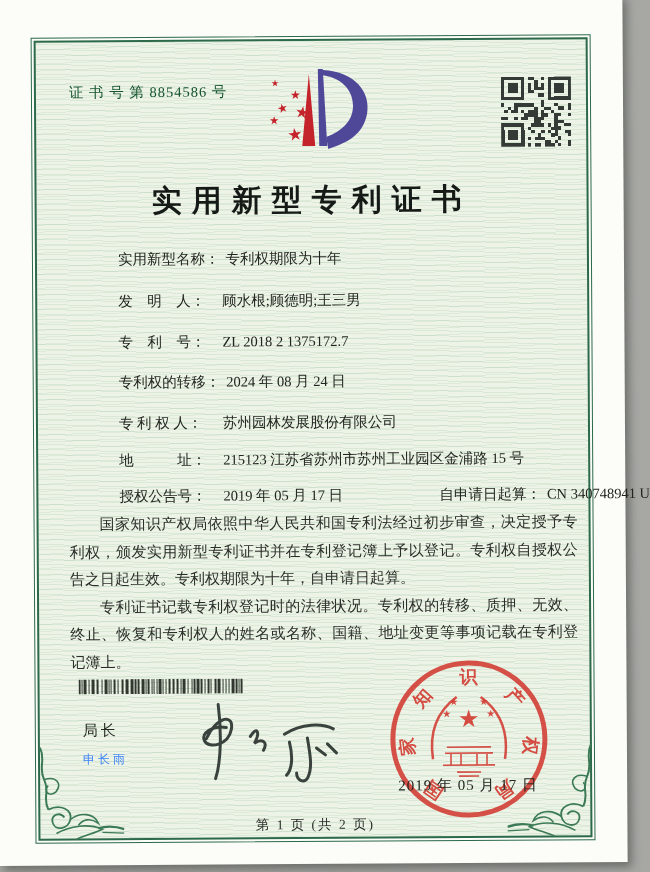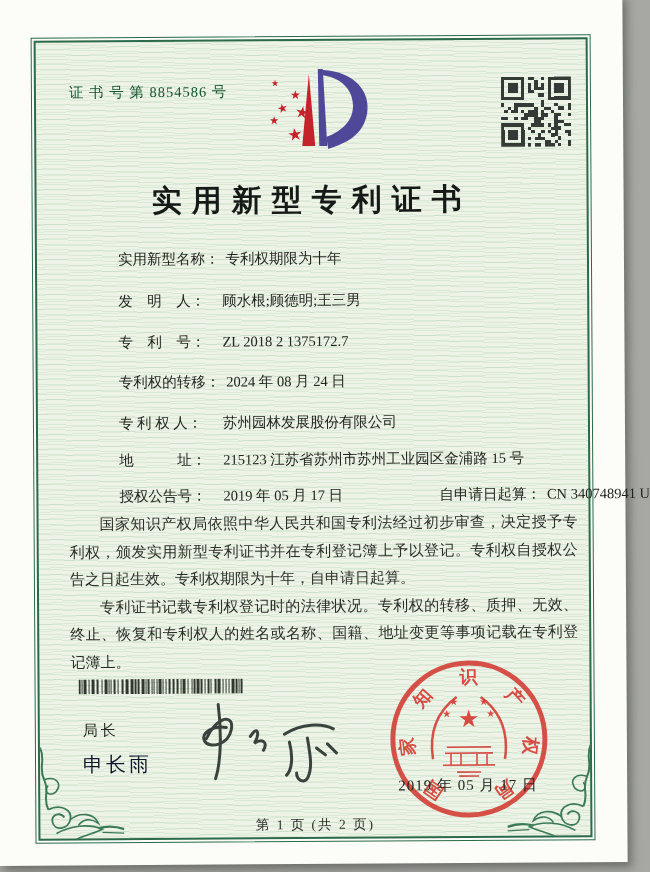--- a/index.html
+++ b/index.html
@@ -44,21 +44,21 @@
   .fvalue{margin-left:6px;}
   .grant2{position:absolute;left:320px;top:0;}
   .paras{
     position:absolute;left:72px;top:514px;width:508px;
     font-size:15px;line-height:27.5px;color:#2b2e28;
     text-align:justify;
   }
   .paras p{margin:0;text-indent:2em;}
   .barcode{position:absolute;left:80px;top:682px;width:168px;height:15px;}
   .officer-title{position:absolute;left:84px;top:724px;font-size:15px;letter-spacing:3px;color:#24271f;}
-  .officer-name{position:absolute;left:84px;top:754px;font-size:20px;letter-spacing:3px;color:#0f172a;}
+  .officer-name{position:absolute;left:84px;top:754px;font-size:12px;letter-spacing:3px;color:#3b82f6;}
   .signature{position:absolute;left:182px;top:702px;width:175px;height:85px;}
   .seal{position:absolute;left:388px;top:662px;width:164px;height:164px;}
   .seal-date{
     position:absolute;left:384px;top:781px;width:170px;text-align:center;
     font-size:15px;color:#23251f;letter-spacing:1px;z-index:3;
   }
   .corner{position:absolute;width:88px;height:98px;}
   .corner.bl{left:37px;top:748px;}
   .corner.br{left:508px;top:748px;transform:scaleX(-1);}
   .footer-page{

